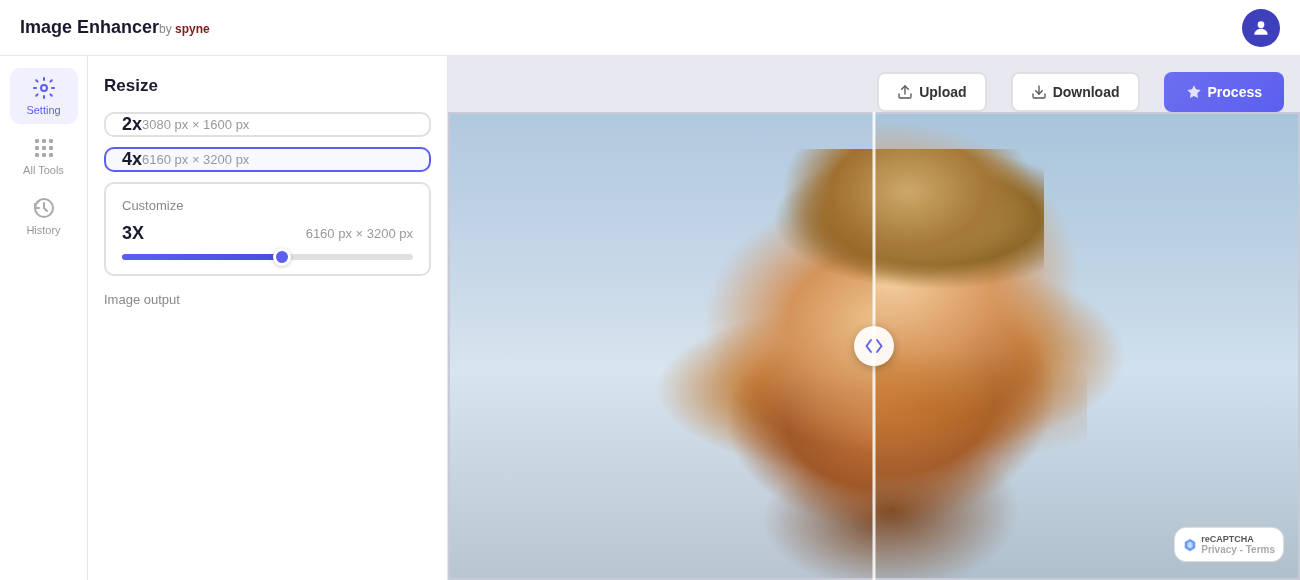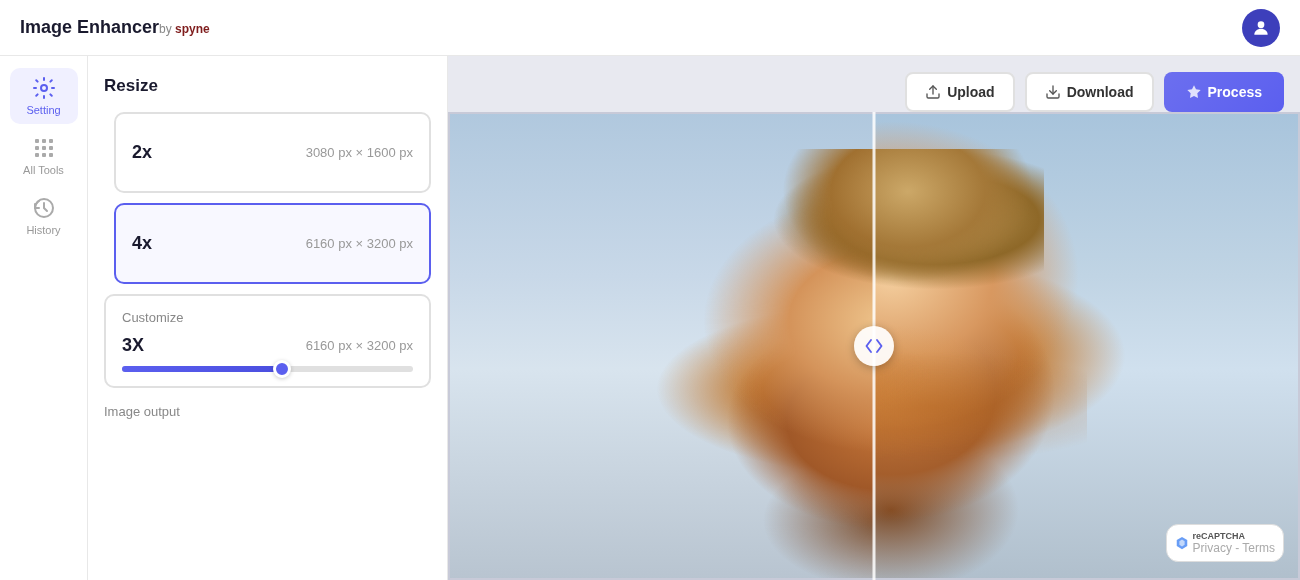--- a/index.html
+++ b/index.html
@@ -40,22 +40,22 @@
 
     
     .panel {
       width: 360px; background: #fff; border-right: 1px solid #e8e8e8;
       padding: 20px 16px; overflow-y: auto; flex-shrink: 0;
     }
     .panel-title { font-size: 17px; font-weight: 700; color: #1a1a2e; margin-bottom: 16px; }
 
     
     .resize-option {
-      border: 2px solid #e0e0e0; border-radius: 10px; padding: 28px 16px;
-      margin-bottom: 10px; cursor: pointer; display: flex; justify-content: space-between; align-items: center; margin-left: 10px;
+      border: 2px solid #e0e0e0; border-radius: 10px; padding: 0 16px;
+      margin-bottom: 10px; cursor: pointer; display: flex; justify-content: flex-start; align-items: center;
     }
     .resize-option.selected { border-color: #5b5fef; background: #f8f8ff; }
     .resize-label { font-size: 18px; font-weight: 700; color: #1a1a2e; }
     .resize-dims { font-size: 13px; color: #999; }
 
     
     .customize-box {
       border: 2px solid #e0e0e0; border-radius: 10px; padding: 14px 16px; margin-bottom: 16px;
     }
     .customize-title { font-size: 13px; color: #888; margin-bottom: 10px; }
@@ -77,21 +77,21 @@
       padding: 8px 20px; border-radius: 8px; border: 2px solid #e0e0e0;
       background: #fff; font-size: 13px; font-weight: 600; color: #555; cursor: pointer;
     }
     .output-btn.active { border-color: #5b5fef; color: #5b5fef; background: #f0f0ff; }
 
     
     .canvas-area { flex: 1; background: #e8e9f0; position: relative; overflow: hidden; }
 
     
     .action-bar {
-      position: absolute; top: 16px; right: 16px; display: flex; gap: 10px; z-index: 10;
+      position: absolute; top: 16px; right: 16px; display: flex; gap: 24px; z-index: 10;
     }
     .btn-upload {
       display: flex; align-items: center; gap: 6px;
       padding: 10px 18px; border-radius: 8px; border: 2px solid #e0e0e0;
       background: #fff; font-size: 14px; font-weight: 600; color: #333; cursor: pointer;
     }
     .btn-download {
       display: flex; align-items: center; gap: 6px;
       padding: 10px 18px; border-radius: 8px; border: 2px solid #e0e0e0;
       background: #fff; font-size: 14px; font-weight: 600; color: #333; cursor: pointer;
@@ -272,18 +272,18 @@
       </div>
     </div>
 
     <div class="recaptcha-badge">
       <svg width="14" height="14" viewBox="0 0 64 64">
         <path d="M32 4 L56 18 L56 46 L32 60 L8 46 L8 18 Z" fill="#4285f4" opacity="0.8"></path>
         <path d="M32 16 L44 24 L44 40 L32 48 L20 40 L20 24 Z" fill="white" opacity="0.6"></path>
       </svg>
       <div>
         <div style="font-weight:700;color:#555;font-size:9px;">reCAPTCHA</div>
-        <div style="color:#aaa;font-size:12px;">Privacy - Terms</div>
+        <div style="color:#aaa;font-size:10px;font-weight:bold;">Privacy - Terms</div>
       </div>
     </div>
 
   </div>
 </div>
 
 </body></html>

